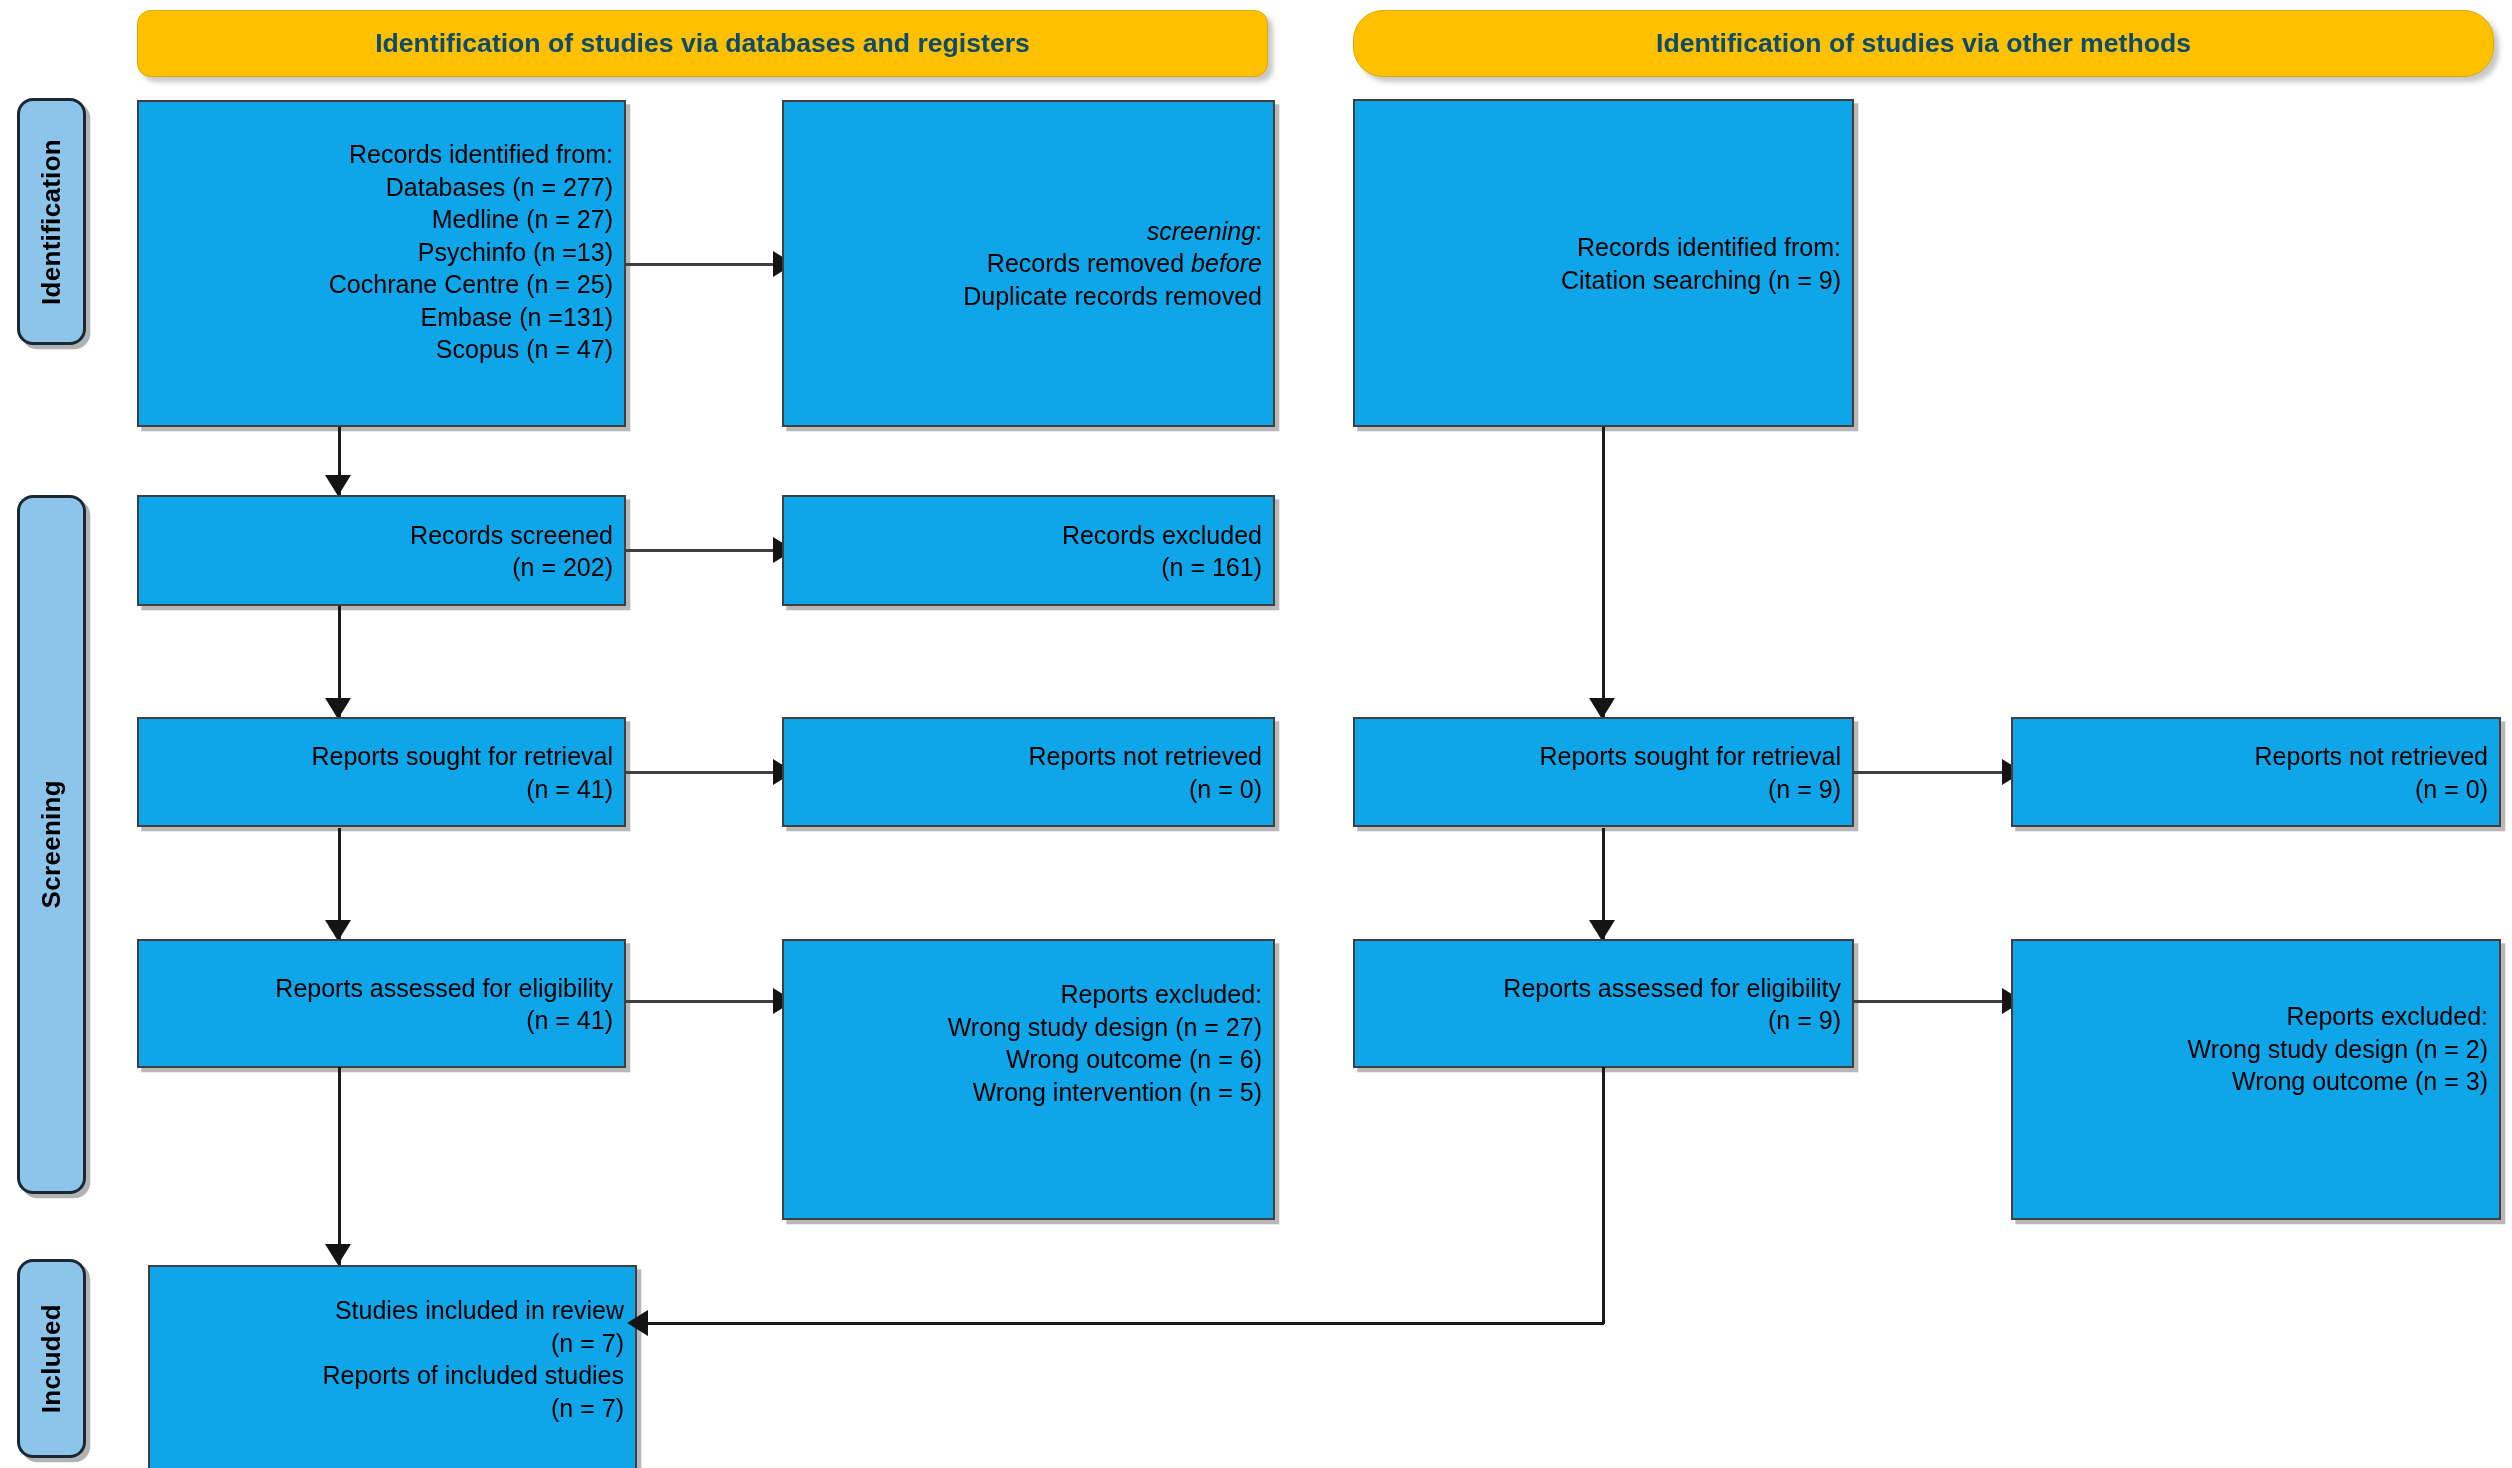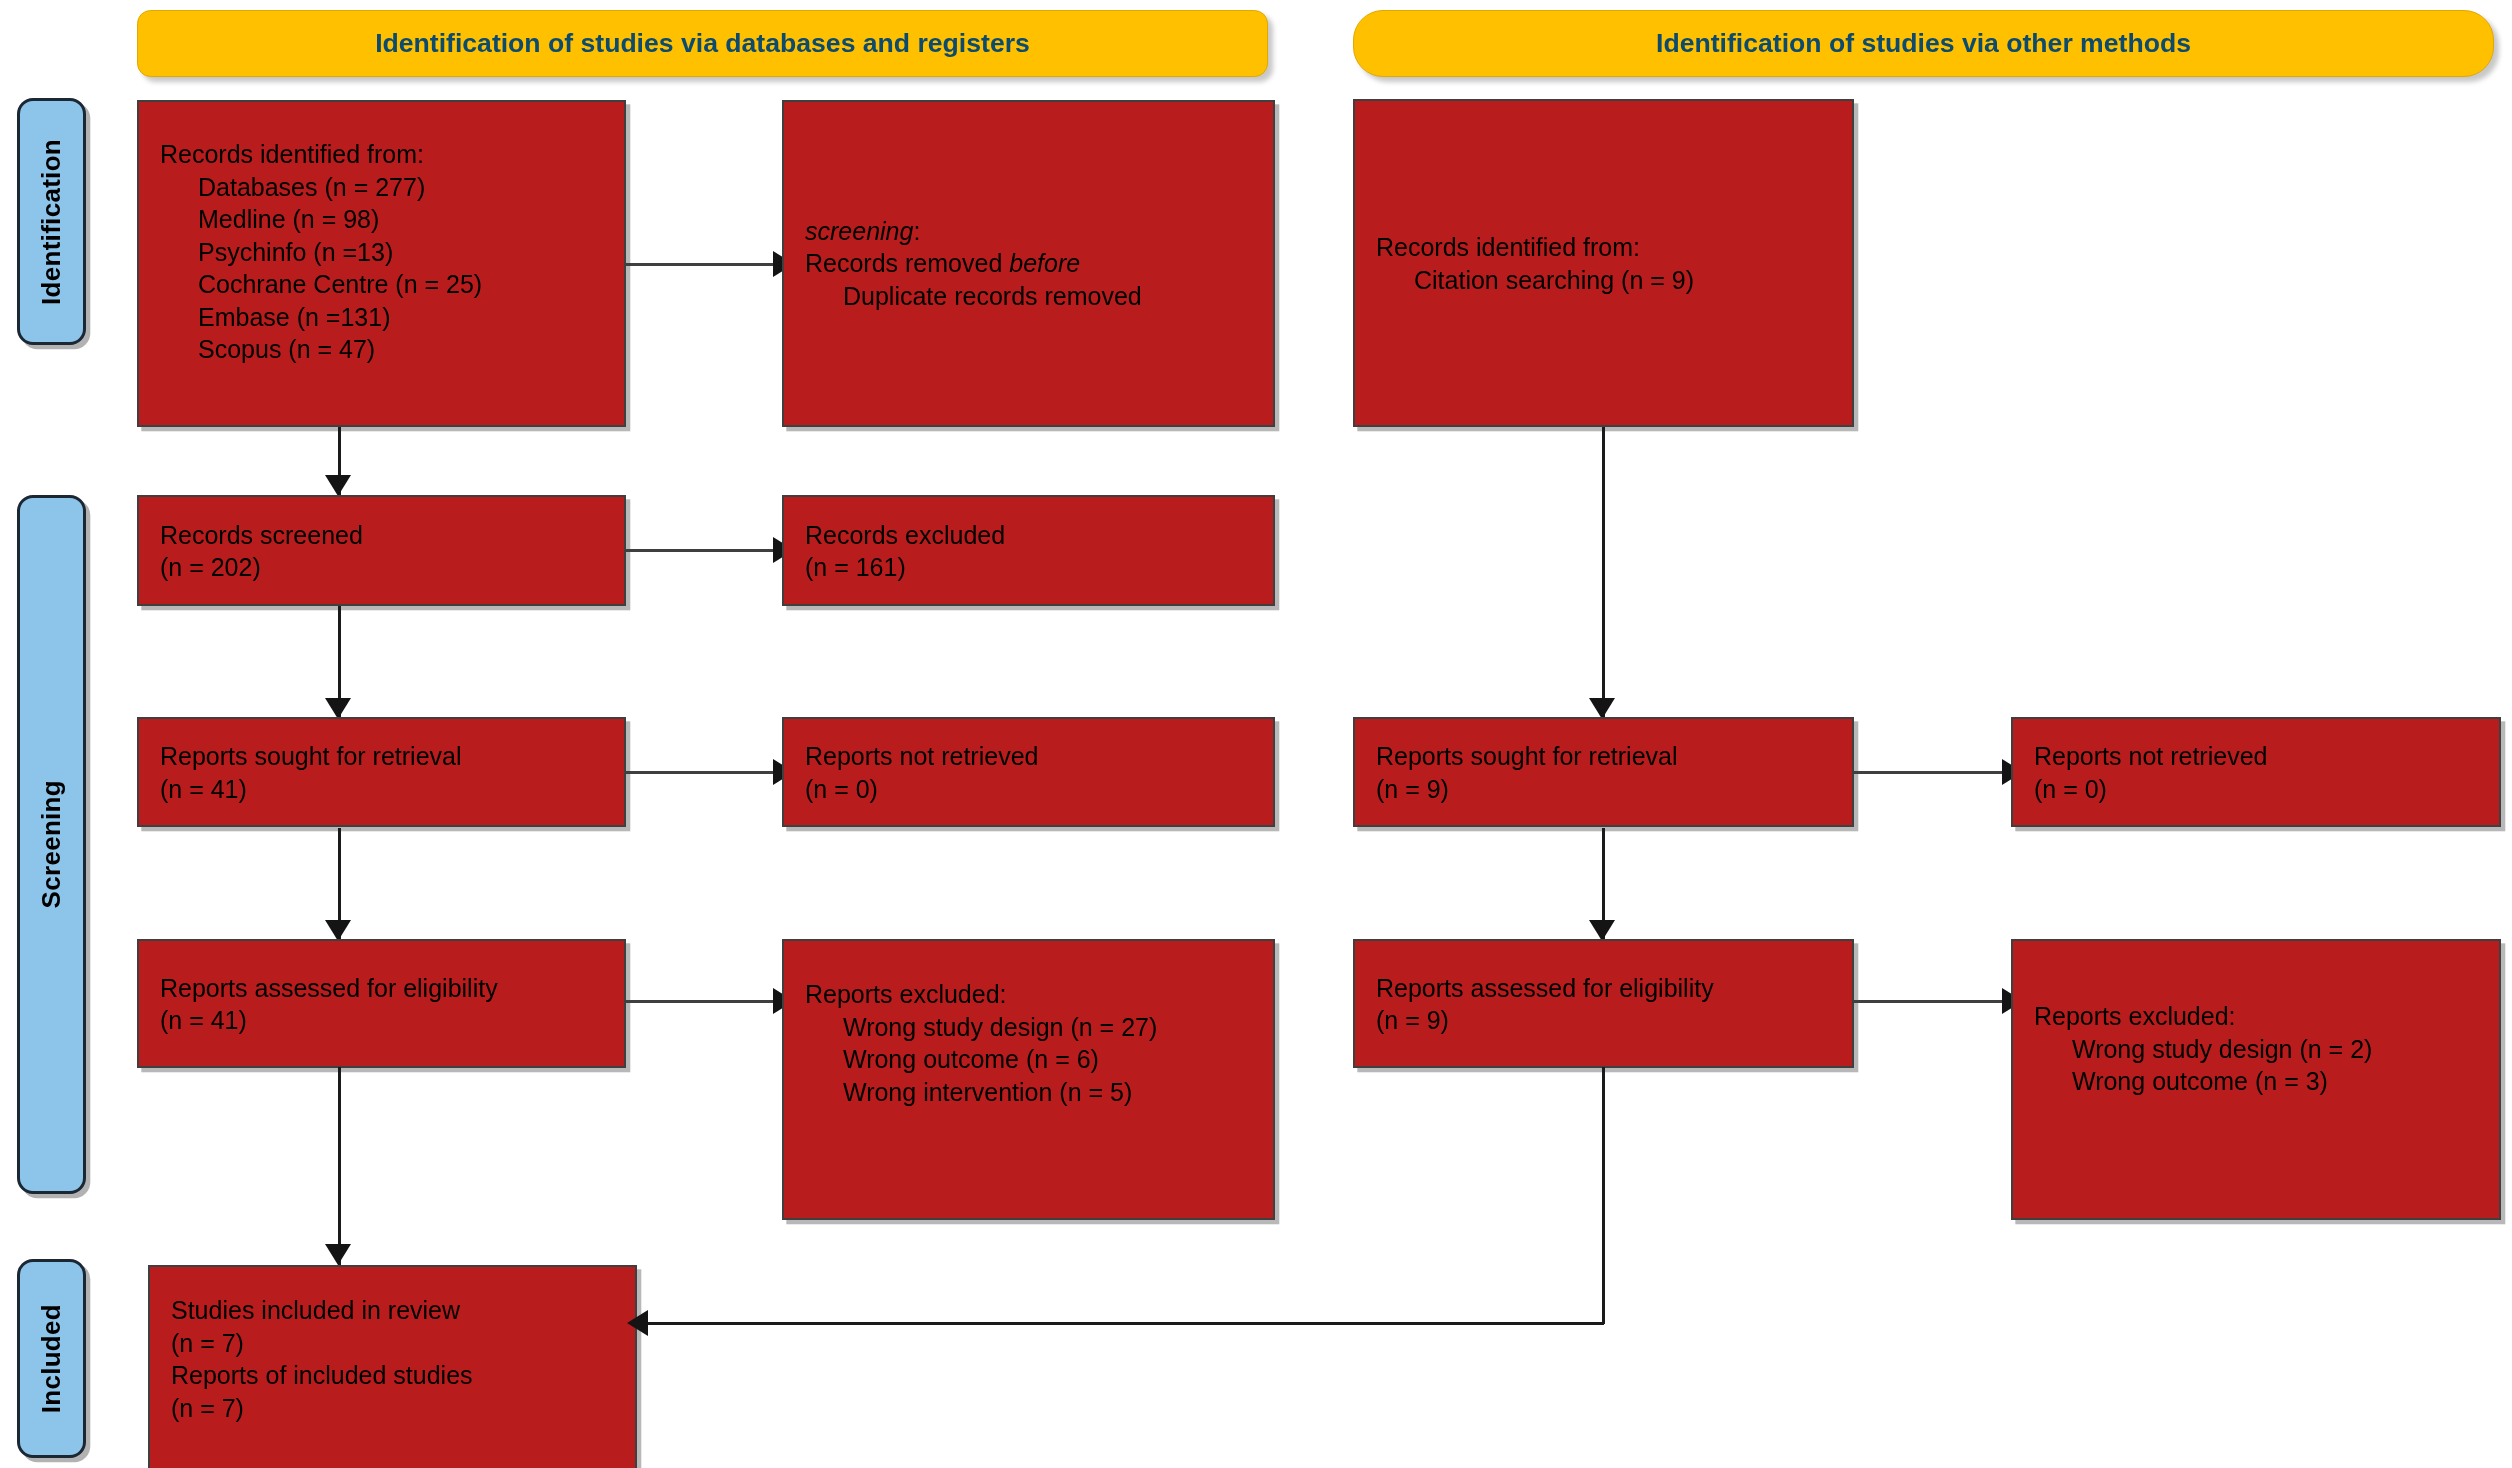--- a/index.html
+++ b/index.html
@@ -56,25 +56,26 @@
   .banner .banner-label {
     font-weight: bold;
     font-size: 26.6px;
     color: #0c4a6e;
     white-space: nowrap;
   }
 
   
   .node {
     position: absolute;
-    background: #b91c1c;
+    background: #0ea5e9;
     border: 2.5px solid #3f3f3f;
     box-sizing: border-box;
     box-shadow: 4.3px 4.3px 0 rgba(0,0,0,0.28);
     padding: 0;
+    text-align: right;
   }
   .node .node-body {
     position: absolute;
     left: 21px;
     right: 11px;
     font-size: 25px;
     line-height: 1.30;
     color: #000000;
   }
   .node .node-body.vcenter { top: 50%; transform: translateY(-50%); }
@@ -135,21 +136,21 @@
   </div>
 
   <div class="banner" style="left:1353px; top:10px; width:1141px; height:67px;border-radius:30px;">
     <span class="banner-label">Identification of studies via other methods</span>
   </div>
 
   <div class="node" style="left:137px; top:100px; width:489px; height:327px;">
     <div class="node-body" style="top:36px;">
       <div class="line">Records identified from:</div>
       <div class="line indent">Databases (n = 277)</div>
-      <div class="line indent">Medline (n = 98)</div>
+      <div class="line indent">Medline (n = 27)</div>
       <div class="line indent">Psychinfo (n =13)</div>
       <div class="line indent">Cochrane Centre (n = 25)</div>
       <div class="line indent">Embase (n =131)</div>
       <div class="line indent">Scopus (n = 47)</div>
     </div>
   </div>
 
   <div class="conn-h" style="left:625px; top:263px; width:152px; height:3.1px;"></div>
   <div class="arrow-r" style="left:773px; top:251px;"></div>
 

